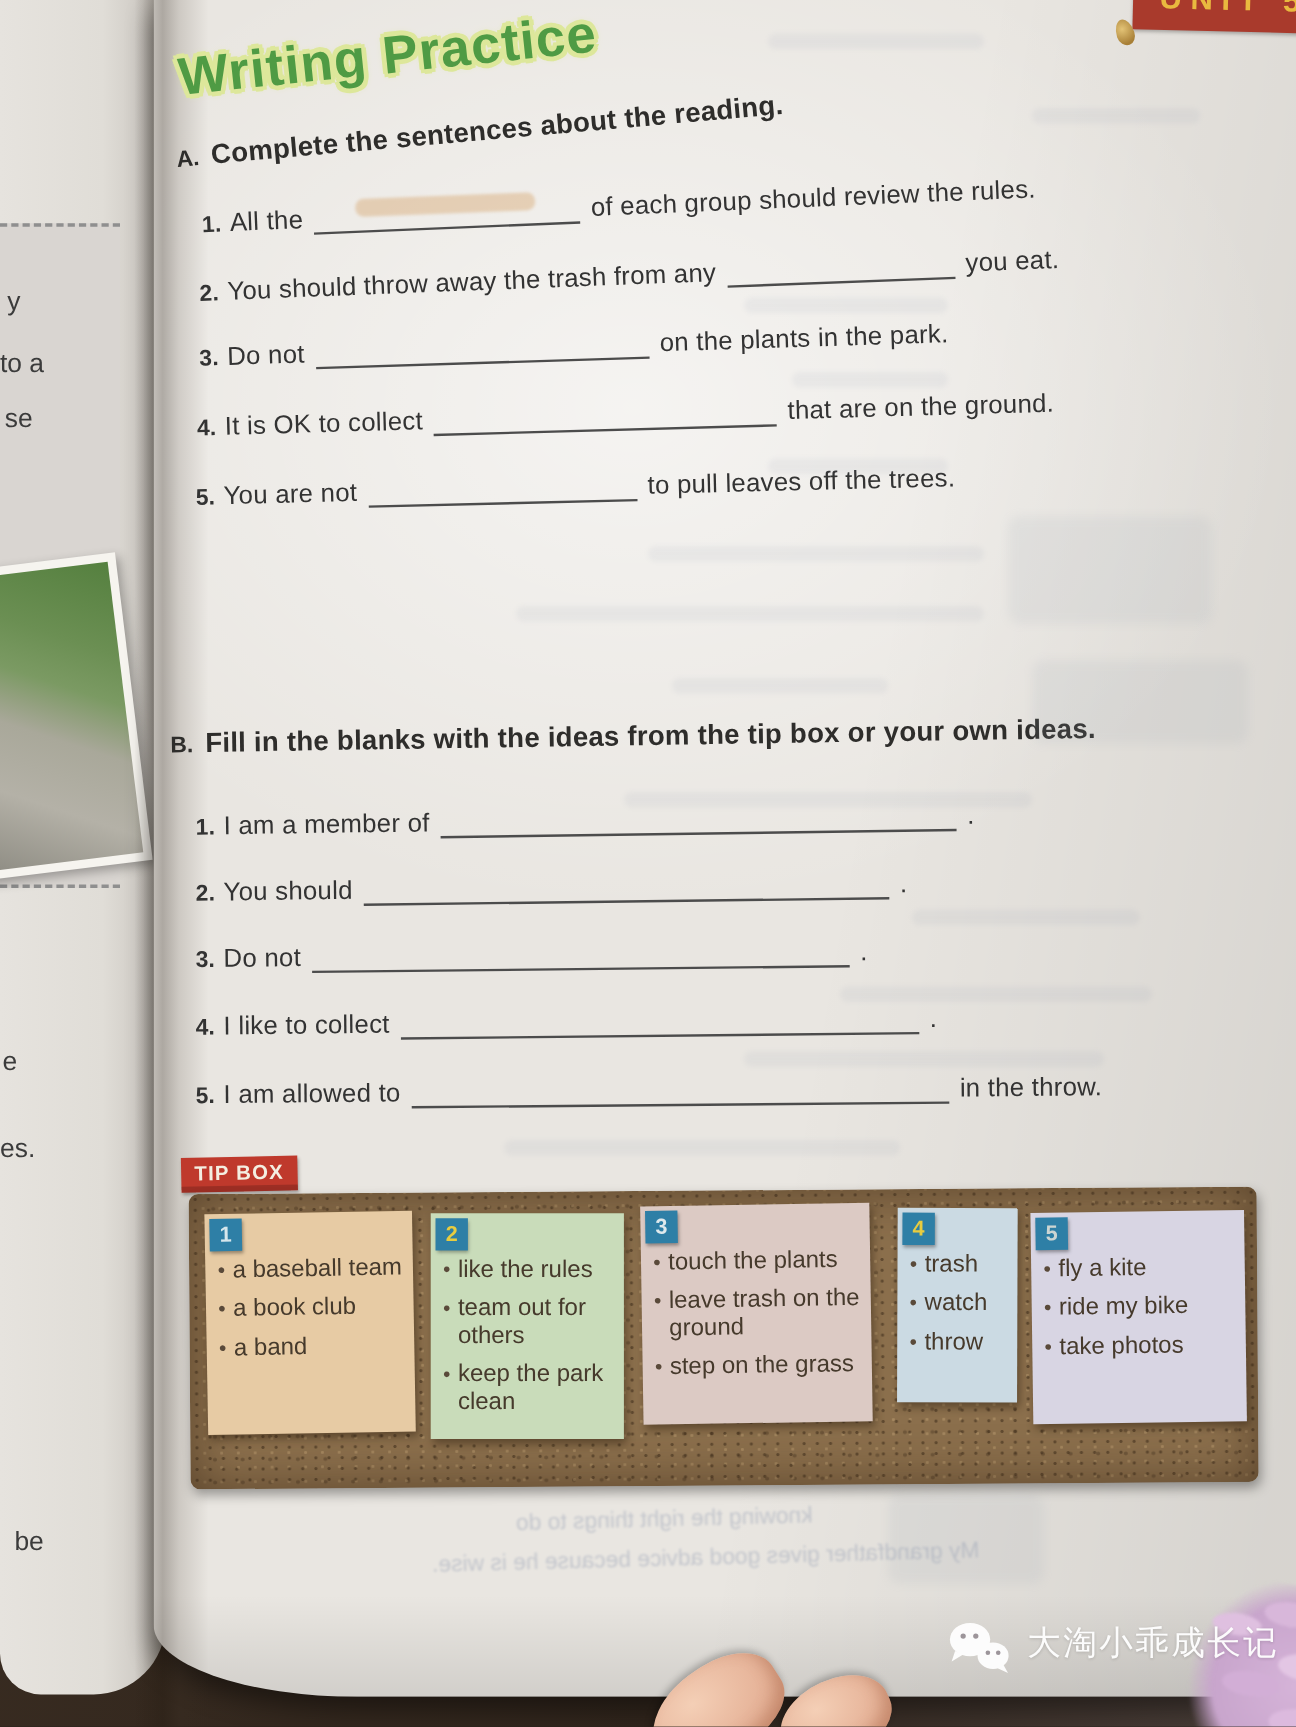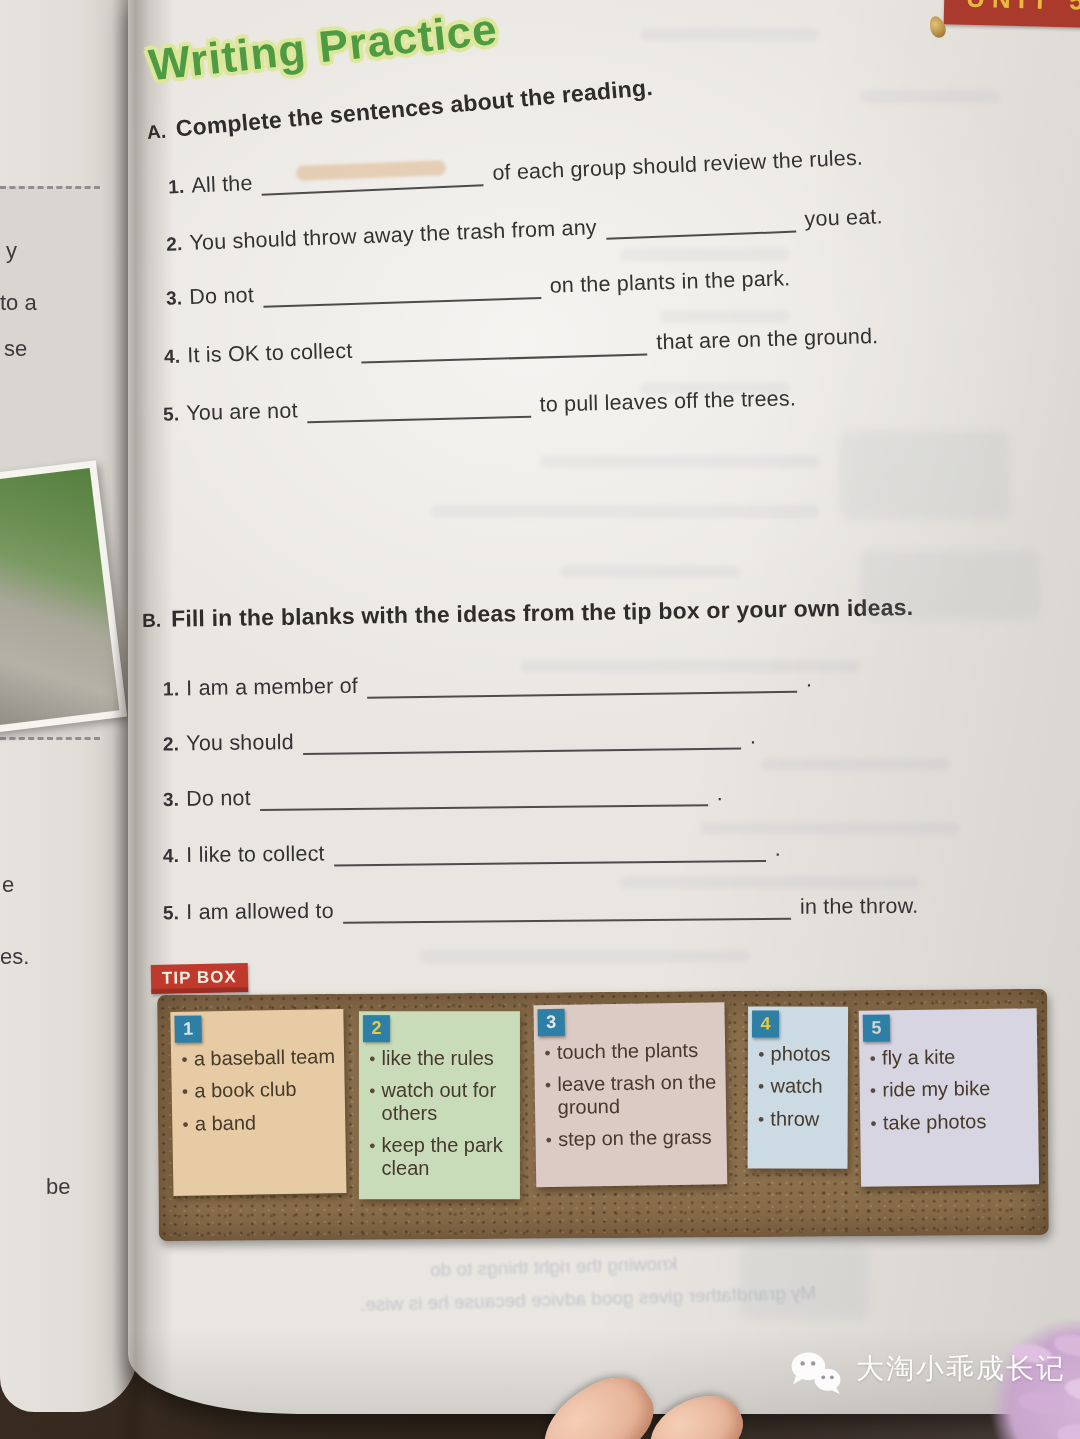--- a/index.html
+++ b/index.html
@@ -122,21 +122,21 @@
   <div class="left-page">
     <div class="lp-box"></div>
     <span class="lp-frag" style="left:6px;top:238px;">y</span>
     <span class="lp-frag" style="left:0;top:290px;">to a</span>
     <span class="lp-frag" style="left:4px;top:336px;">se</span>
     <div class="lp-photo">
         <div class="lp-photo-img"></div>
       </div>
     <span class="lp-frag" style="left:2px;top:872px;">e</span>
     <span class="lp-frag" style="left:0;top:944px;">es.</span>
-    <span class="lp-frag" style="left:12px;top:1174px;margin-left:34px;">be</span>
+    <span class="lp-frag" style="left:12px;top:1272px;">be</span>
   </div>
 
   <div class="gutter"></div>
 
   <div class="right-page"></div>
   <div class="unit-tab">
       <span>UNIT 5</span>
     </div>
   <div class="tab-pin"></div>
 
@@ -239,21 +239,21 @@
 
       <div class="note n2" style="background-color: rgb(201, 220, 186);">
         <div class="note-badge" style="color: rgb(232, 204, 63);">2</div>
         <div class="note-body">
           <div class="note-line">
               <span class="bullet">●</span>
               <span>like the rules</span>
             </div>
           <div class="note-line">
               <span class="bullet">●</span>
-              <span>watch out for others</span>
+              <span>team out for others</span>
             </div>
           <div class="note-line">
               <span class="bullet">●</span>
               <span>keep the park clean</span>
             </div>
         </div>
       </div>
 
       <div class="note n3" style="background-color: rgb(220, 202, 196);">
         <div class="note-badge" style="color: rgb(223, 233, 236);">3</div>
@@ -271,21 +271,21 @@
               <span>step on the grass</span>
             </div>
         </div>
       </div>
 
       <div class="note n4" style="background-color: rgb(203, 218, 227);">
         <div class="note-badge" style="color: rgb(232, 204, 63);">4</div>
         <div class="note-body">
           <div class="note-line">
               <span class="bullet">●</span>
-              <span>photos</span>
+              <span>trash</span>
             </div>
           <div class="note-line">
               <span class="bullet">●</span>
               <span>watch</span>
             </div>
           <div class="note-line">
               <span class="bullet">●</span>
               <span>throw</span>
             </div>
         </div>

